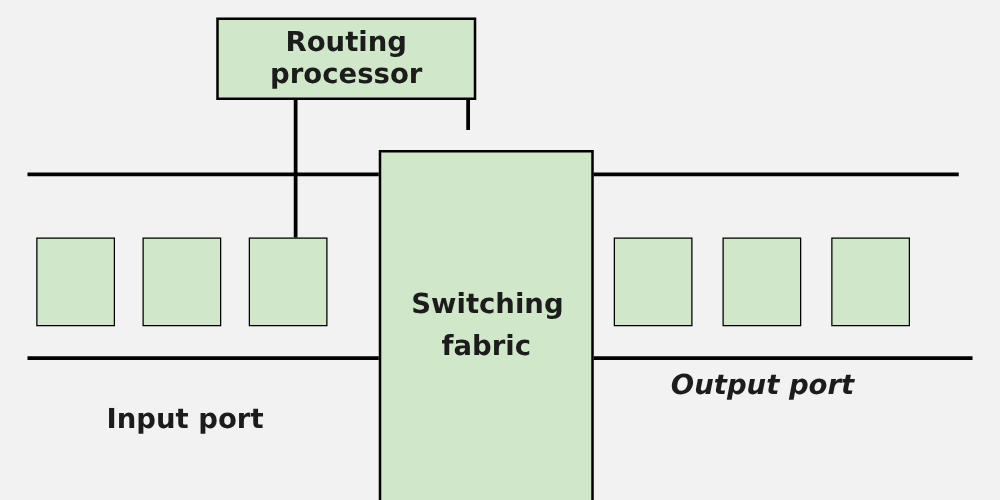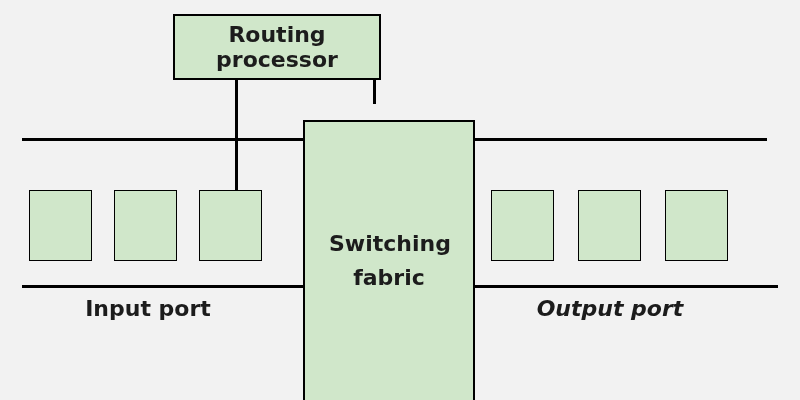--- a/index.html
+++ b/index.html
@@ -81,21 +81,21 @@
   
   .port-label {
     position: absolute;
     top: 296px;
     width: 220px;
     text-align: center;
     font-size: 22px;
     font-weight: bold;
     z-index: 2;
   }
-  .port-label-input  { left: 38px; }
+  .port-label-input  { left: 38px; margin-top: 27px; }
   .port-label-output { left: 500px; font-style: italic; }
 </style>
 </head>
 <body>
 
 <div class="canvas" style="--bg: #f2f2f2; --fill: #d0e7ca; --edge: #000000; --line: #000000; --ink: #1c1c1c;">
 
   <div class="bus bus-upper"></div>
   <div class="bus bus-lower"></div>
 

